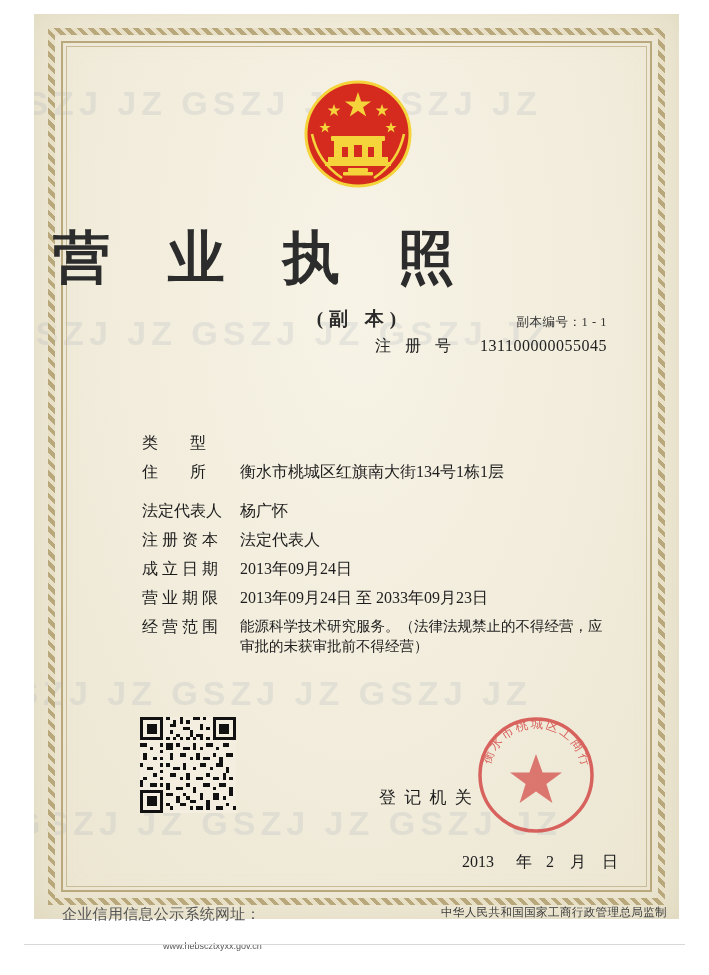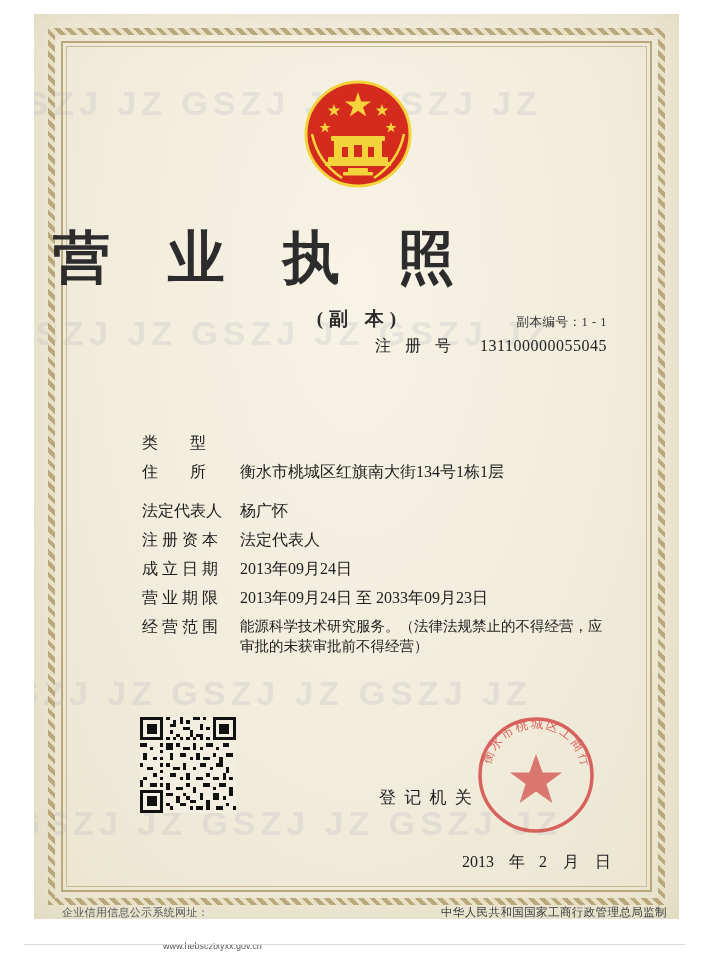--- a/index.html
+++ b/index.html
@@ -172,21 +172,21 @@
     position: absolute;
     left: 106px;
     top: 703px;
     width: 96px;
     height: 96px;
   }
   .qr-caption {
     position: absolute;
     left: 62px;
     top: 905px;
-    font-size: 11px;
+    font-size: 15px;
     color: #555;
     letter-spacing: 0.3px;
   }
   .qr-url {
     position: absolute;
     left: 163px;
     top: 917px;
     font-size: 9px;
     color: #555;
     font-family: "Liberation Sans", sans-serif;
@@ -202,21 +202,21 @@
     letter-spacing: 2px;
     color: #1d1d1d;
   }
   .date-line {
     position: absolute;
     left: 428px;
     top: 838px;
     font-size: 16px;
     color: #1d1d1d;
   }
-  .date-line .y { margin-right: 11px; }
+  .date-line .y { margin-right: 18px; }
   .date-line .u { margin: 0 14px 0 4px; }
   .date-line .m { margin-right: 16px; }
 
   .seal {
     position: absolute;
     left: 441px;
     top: 700px;
     width: 122px;
     height: 122px;
   }

